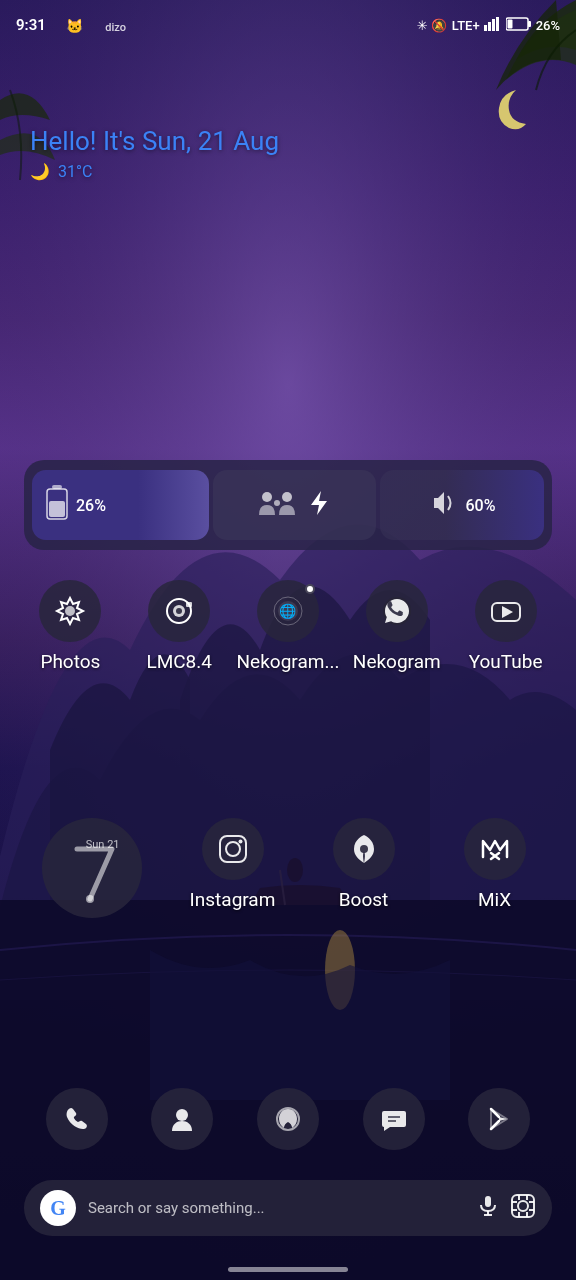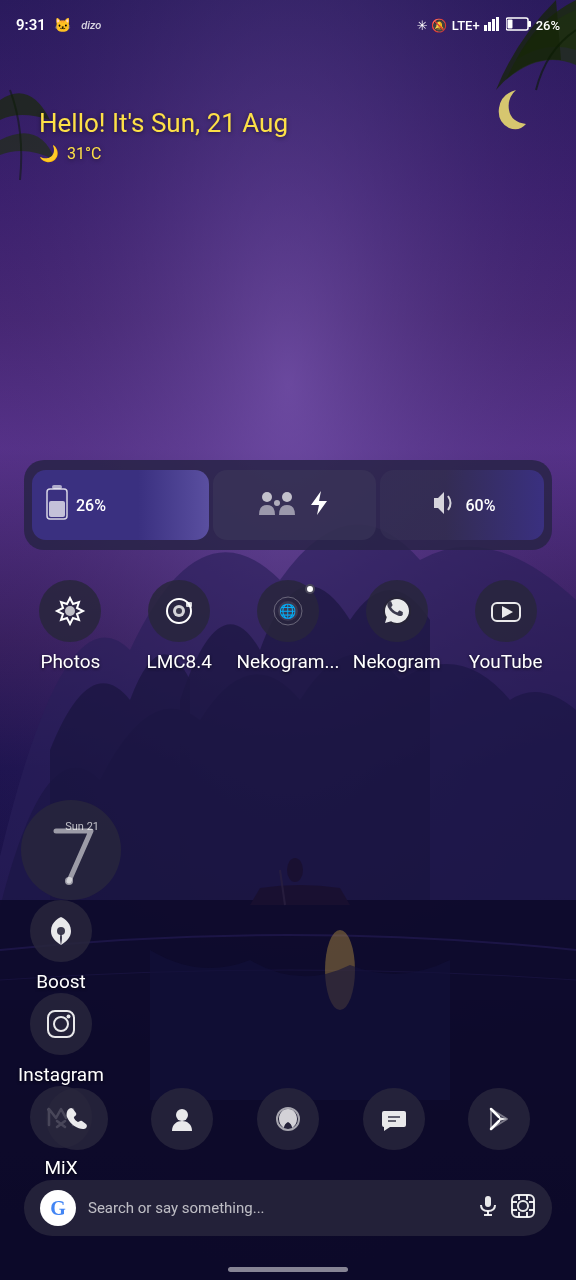--- a/index.html
+++ b/index.html
@@ -45,44 +45,43 @@
       justify-content: space-between;
       padding: 0 16px;
       z-index: 100;
       color: white;
       font-size: 14px;
       font-weight: 500;
     }
 
     .status-left {
       display: flex;
-      align-items: center;
-      gap: 9px;
+      align-items: flex-end;
+      gap: 21px;
     }
 
     .status-right {
       display: flex;
       align-items: center;
       gap: 4px;
       font-size: 13px;
     }
 
     .status-time {
       font-size: 15px;
       font-weight: 600;
     }
 
     
     .greeting-widget {
       position: absolute;
-      top: 108px;
+      top: 126px;
       left: 30px;
       z-index: 10;
-      color: #fde047;
-      margin-left: 9px;
+      color: #3b82f6;
     }
 
     .greeting-text {
       font-size: 26px;
       font-weight: 400;
       text-shadow: 0 1px 4px rgba(0,0,0,0.5);
     }
 
     .weather-row {
       display: flex;
@@ -150,28 +149,27 @@
       right: 0;
       display: flex;
       justify-content: space-around;
       padding: 0 16px;
       z-index: 10;
     }
 
     
     .app-grid-2 {
       position: absolute;
-      top: 800px;
+      top: 818px;
       left: 0;
       right: 0;
       display: flex;
       justify-content: space-around;
       padding: 0 16px;
       z-index: 10;
-      flex-direction: column;
     }
 
     .app-item {
       display: flex;
       flex-direction: column;
       align-items: center;
       gap: 8px;
       width: 90px;
       cursor: pointer;
     }
@@ -384,21 +382,21 @@
     <path d="M0 60 Q30 40 50 80 Q20 70 0 80Z" fill="#1a2a0a" opacity="0.7"></path>
     <path d="M0 100 Q40 80 55 120 Q25 105 0 115Z" fill="#1e3010" opacity="0.65"></path>
     <path d="M10 50 Q25 90 20 140" stroke="#0a1a04" stroke-width="2" fill="none" opacity="0.5"></path>
   </svg>
 </div>
 
 <div class="status-bar">
   <div class="status-left">
     <span class="status-time">9:31</span>
     <span>🐱</span>
-    <span style="font-size:11px;opacity:0.8;font-style:italic;">dizo</span>
+    <span style="font-size:11px;opacity:0.8;">dizo</span>
   </div>
   <div class="status-right">
     <span>✳</span>
     <span>🔕</span>
     <span>LTE+</span>
     <span>
       <svg width="18" height="14" viewBox="0 0 18 14">
           <rect x="0" y="8" width="3" height="6" fill="white"></rect>
           <rect x="4" y="5" width="3" height="9" fill="white"></rect>
           <rect x="8" y="2" width="3" height="12" fill="white"></rect>
@@ -538,36 +536,36 @@
           <path d="M15 15 L50 15 L28 65" stroke="rgba(255,255,255,0.55)" stroke-width="5" fill="none" stroke-linecap="round" stroke-linejoin="round"></path>
           <circle cx="28" cy="65" r="4" fill="rgba(255,255,255,0.55)"></circle>
         </svg>
       </span>
     </div>
   </div>
 
   <div class="app-item">
     <div class="app-icon">
       <svg width="36" height="36" viewBox="0 0 36 36">
-        <path d="M18 4 C18 4 28 8 28 18 C28 24 24 28 18 32 C18 32 20 24 18 20 C16 24 18 32 18 32 C12 28 8 24 8 18 C8 8 18 4 18 4Z" fill="white" opacity="0.9"></path>
-        <circle cx="18" cy="18" r="4" fill="rgba(40,38,60,0.9)"></circle>
-      </svg>
-    </div>
-    <span class="app-label">Boost</span>
-  </div>
-
-  <div class="app-item">
-    <div class="app-icon">
-      <svg width="36" height="36" viewBox="0 0 36 36">
         <rect x="5" y="5" width="26" height="26" rx="7" fill="none" stroke="white" stroke-width="2" opacity="0.9"></rect>
         <circle cx="18" cy="18" r="7" fill="none" stroke="white" stroke-width="2" opacity="0.9"></circle>
         <circle cx="25.5" cy="10.5" r="2" fill="white" opacity="0.9"></circle>
       </svg>
     </div>
     <span class="app-label">Instagram</span>
+  </div>
+
+  <div class="app-item">
+    <div class="app-icon">
+      <svg width="36" height="36" viewBox="0 0 36 36">
+        <path d="M18 4 C18 4 28 8 28 18 C28 24 24 28 18 32 C18 32 20 24 18 20 C16 24 18 32 18 32 C12 28 8 24 8 18 C8 8 18 4 18 4Z" fill="white" opacity="0.9"></path>
+        <circle cx="18" cy="18" r="4" fill="rgba(40,38,60,0.9)"></circle>
+      </svg>
+    </div>
+    <span class="app-label">Boost</span>
   </div>
 
   <div class="app-item">
     <div class="app-icon">
       <svg width="36" height="36" viewBox="0 0 36 36">
 
         <path d="M6 26 L6 10 L13 19 L18 10 L23 19 L30 10 L30 26" fill="none" stroke="white" stroke-width="2.5" stroke-linecap="round" stroke-linejoin="round"></path>
 
         <line x1="14" y1="28" x2="22" y2="22" stroke="white" stroke-width="2.5" stroke-linecap="round"></line>
         <line x1="14" y1="22" x2="22" y2="28" stroke="white" stroke-width="2.5" stroke-linecap="round"></line>

